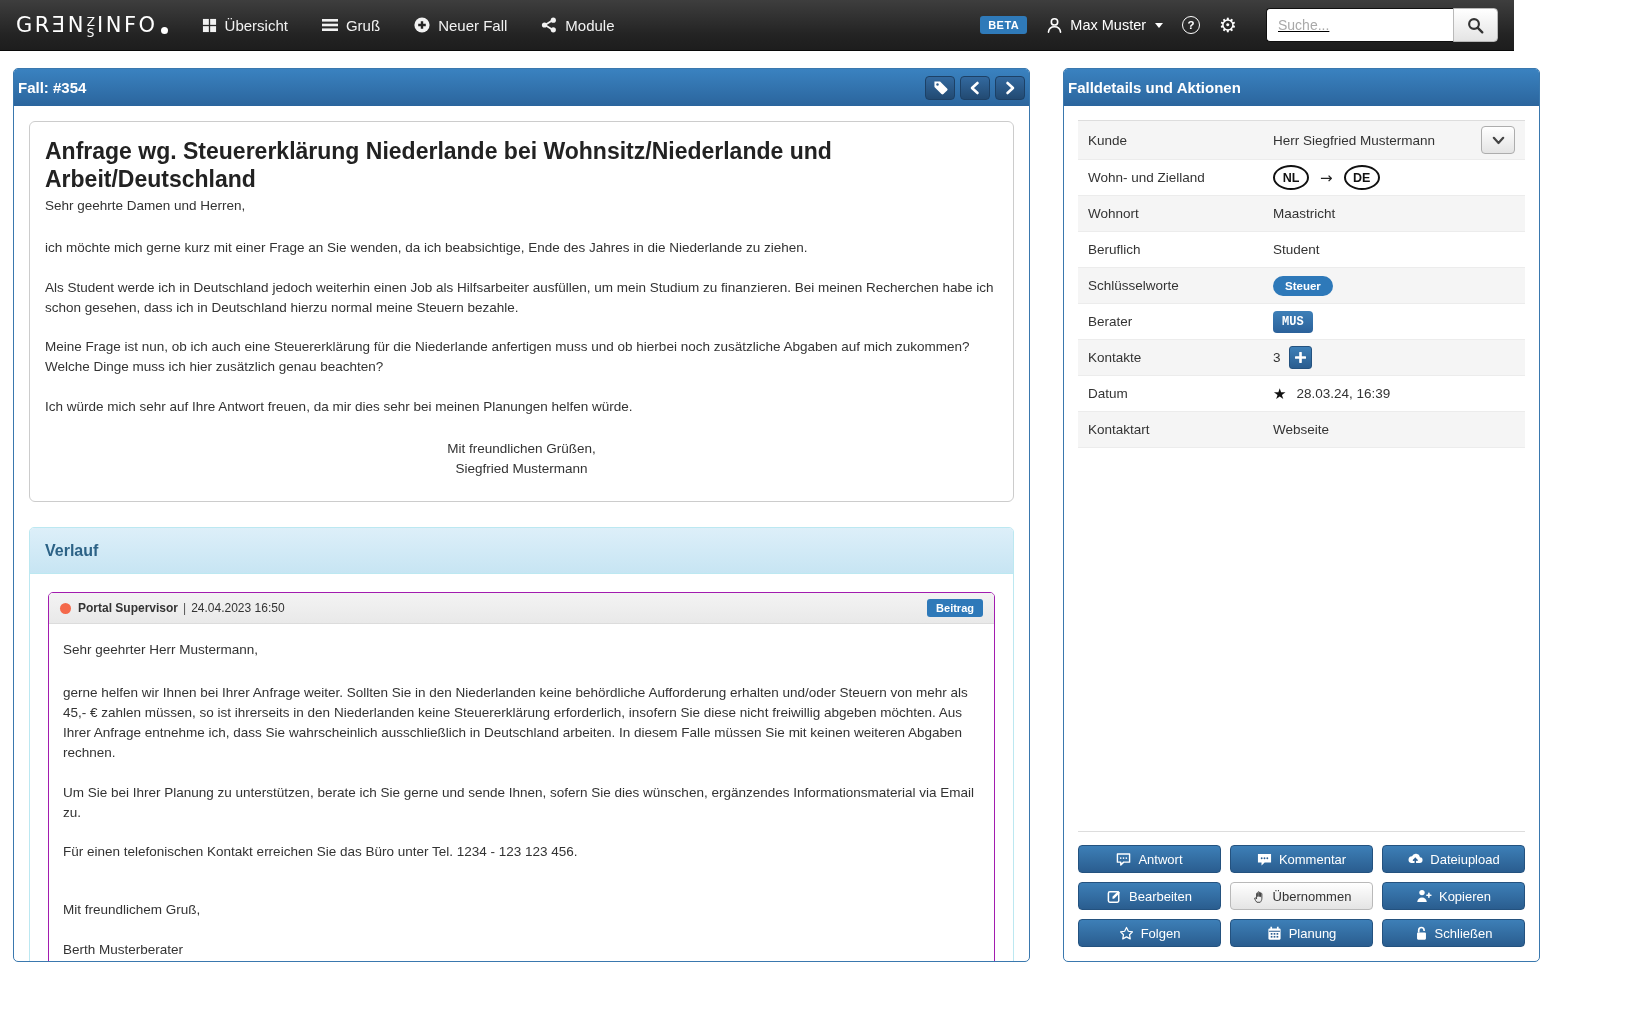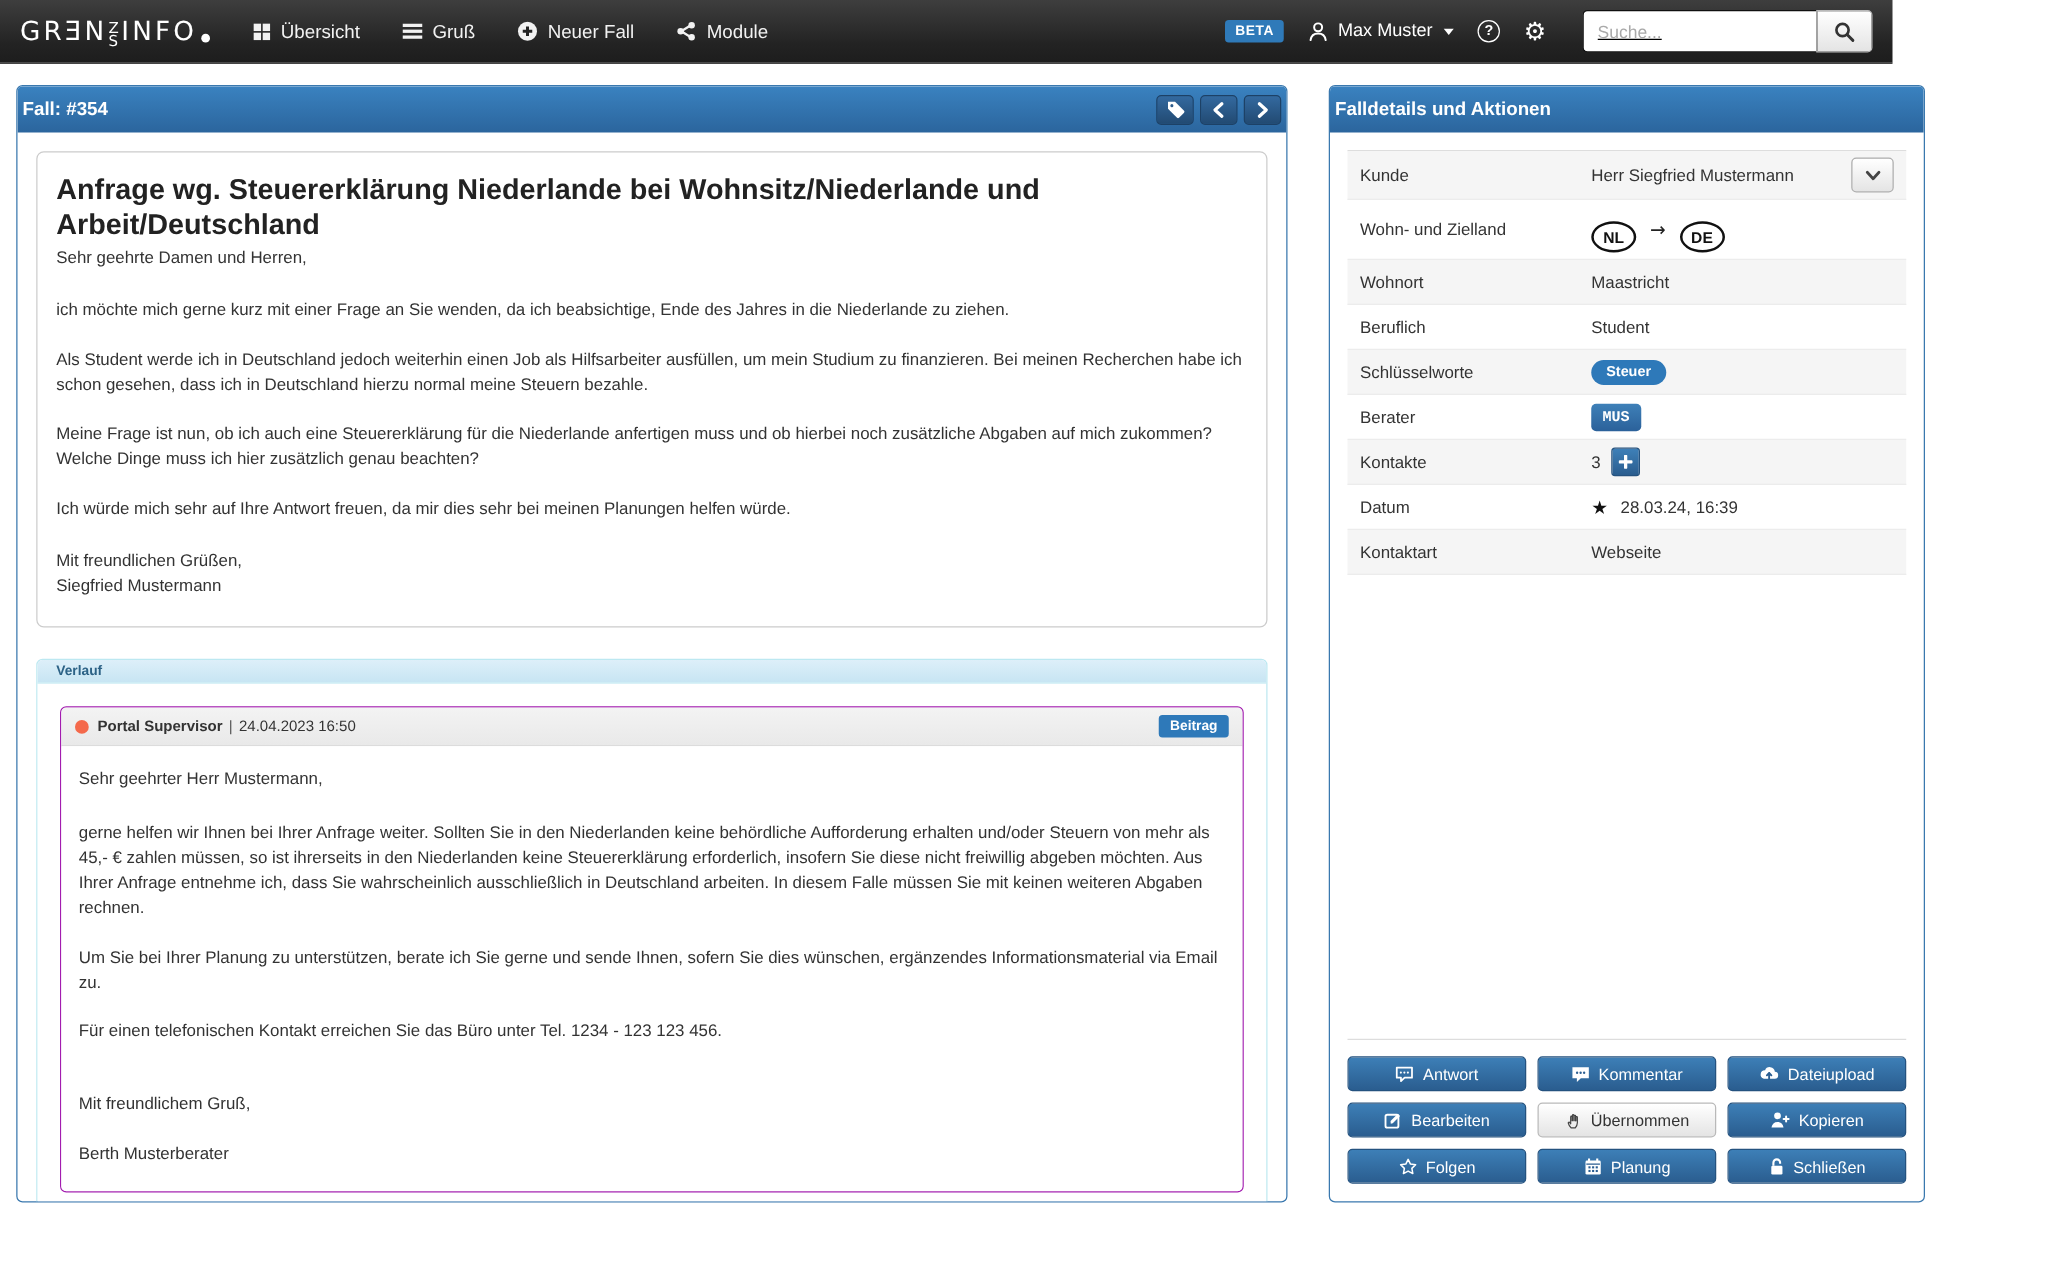--- a/index.html
+++ b/index.html
@@ -45,25 +45,25 @@
   .hbtn { width:30px; height:24px; border-radius:4px; border:1px solid #1d4166; cursor:pointer;
           background:linear-gradient(180deg,#33699f,#224a72); display:flex; align-items:center; justify-content:center; }
 
   .case-body { padding:15px; }
   .message-box { border:1px solid #cccccc; border-radius:6px; padding:16px 15px 22px; background:#fff; }
   .message-title { font-size:23px; line-height:1.2; font-weight:bold; color:#222; margin-bottom:3px; }
   .msg-text { font-size:13.5px; line-height:1.5; color:#333; }
   .msg-text p { margin:0 0 19px; }
   .msg-text p.greeting { margin-bottom:22px; }
   .msg-text p.pre-close { margin-bottom:22px; }
-  .msg-text .closing { margin-bottom:0; }
+  .msg-text .closing { margin-bottom:0;text-align:center; }
 
   .history-panel { margin-top:25px; border:1px solid #bce8f1; border-radius:5px; overflow:hidden; }
-  .history-heading { height:19px; background:linear-gradient(180deg,#ddeff9 0%,#c7e5f3 100%);
-                     border-bottom:1px solid #bce8f1; color:#2c6286; font-size:11px; font-weight:bold;
+  .history-heading { height:46px; background:linear-gradient(180deg,#ddeff9 0%,#c7e5f3 100%);
+                     border-bottom:1px solid #bce8f1; color:#2c6286; font-size:16px; font-weight:bold;
                      display:flex; align-items:center; padding:0 15px; }
   .history-body { padding:18px 18px 30px; background:#fff; }
   .entry { border:1px solid #a21caf; border-radius:5px; overflow:hidden; }
   .entry-header { height:31px; background:linear-gradient(180deg,#f3f3f3,#e9e9e9); border-bottom:1px solid #dcdcdc;
                   display:flex; align-items:center; padding:0 11px; font-size:12px; color:#333; }
   .entry-dot { width:11px; height:11px; border-radius:50%; background:#f4694b; margin-right:7px; }
   .entry-author { font-weight:bold; margin-right:5px; }
   .entry-sep { color:#555; margin-right:5px; }
   .entry-badge { margin-left:auto; background:#2e79b9; color:#fff; font-size:11px; font-weight:bold;
                  padding:3px 9px; border-radius:3px; cursor:pointer; }
@@ -79,21 +79,21 @@
   .drow { display:flex; align-items:center; min-height:36px; padding:5px 10px; font-size:13.5px; color:#333;
           border-bottom:1px solid #ececec; }
   .drow.odd { background:#f5f5f5; }
   .dlabel { width:185px; flex:0 0 185px; }
   .dvalue { flex:1; display:flex; align-items:center; gap:8px; }
   .dd-btn { margin-left:auto; width:34px; height:28px; border:1px solid #adadad; border-radius:4px;
             background:linear-gradient(180deg,#ffffff,#e4e4e4); display:flex; align-items:center;
             justify-content:center; cursor:pointer; }
   .country-oval { min-width:36px; height:25px; padding:0 5px; border:2px solid #111; border-radius:50%;
                   display:inline-flex; align-items:center; justify-content:center;
-                  font-size:12.5px; font-weight:bold; color:#111; background:#fff;margin-top:12px; }
+                  font-size:12.5px; font-weight:bold; color:#111; background:#fff; }
   .country-arrow { font-size:15px; color:#222; margin:0 3px; font-family:"DejaVu Sans",sans-serif; }
   .tag-pill { background:#2e79b9; color:#fff; font-size:11.5px; font-weight:bold;
               padding:4px 12px; border-radius:11px; cursor:pointer; }
   .berater-badge { background:linear-gradient(180deg,#3e80b8,#2b619a); color:#fff; font-size:12px; font-weight:bold;
                    font-family:"Liberation Mono","DejaVu Sans Mono",monospace;
                    padding:4px 9px; border-radius:4px; cursor:pointer; }
   .plus-btn { width:23px; height:23px; border:1px solid #24527f; border-radius:3px; cursor:pointer;
               background:linear-gradient(180deg,#3e80b8,#2a5d8f); display:flex; align-items:center; justify-content:center; }
   .datum-star { font-size:15px; color:#111; font-family:"DejaVu Sans",sans-serif; margin-right:2px; }
 

